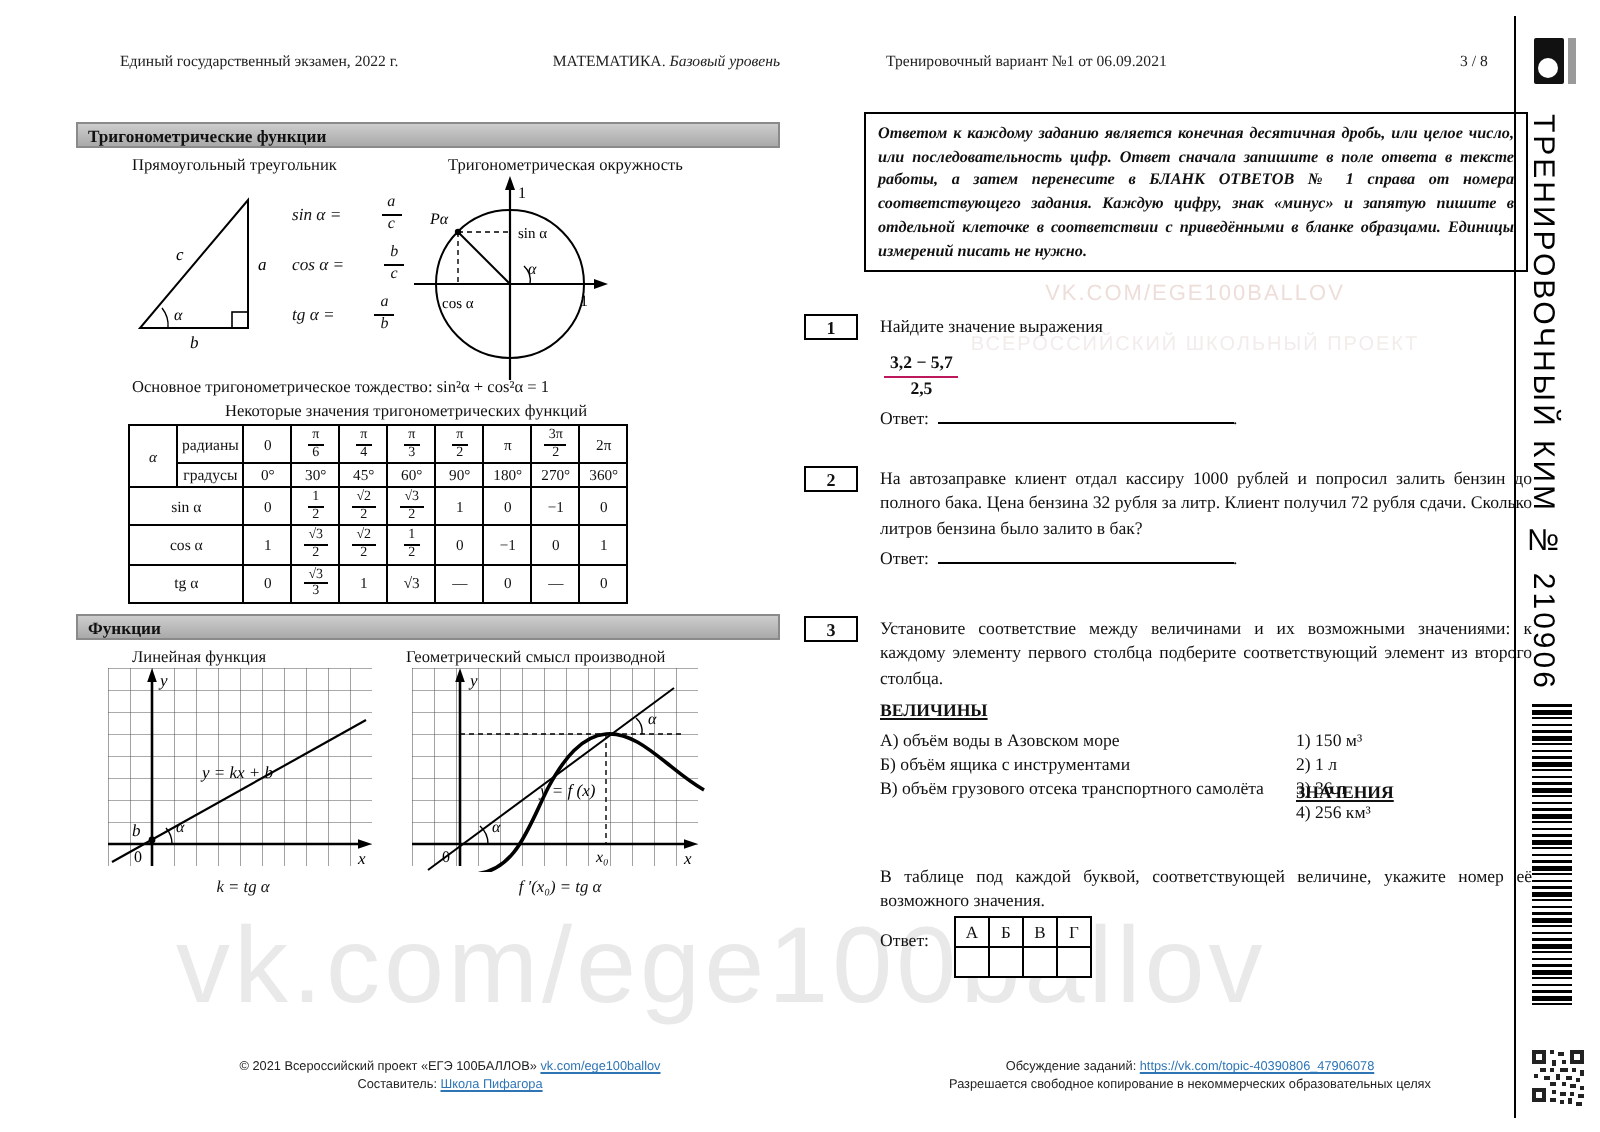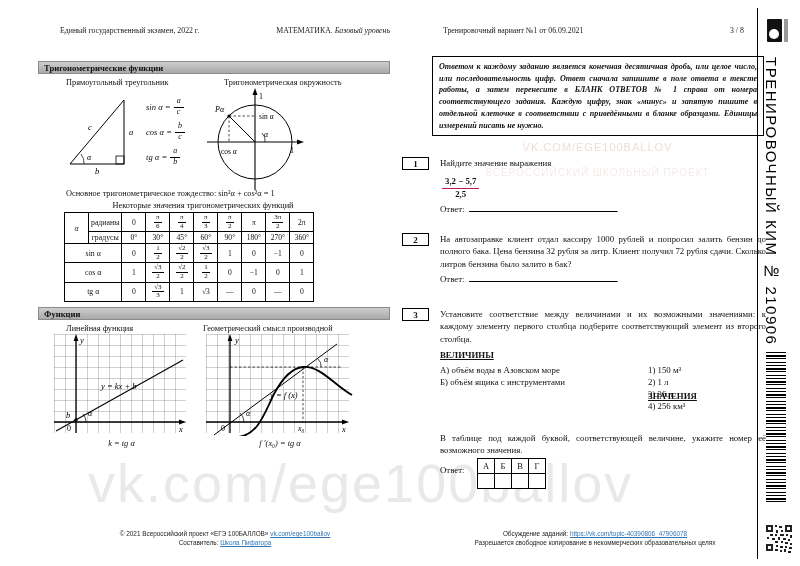--- a/index.html
+++ b/index.html
@@ -16,21 +16,21 @@
   #hdr-page{left:730px;}
 
   
   .sechdr{position:absolute;left:38px;width:352px;height:13px;line-height:13px;
           background:linear-gradient(#cdcdcd,#a9a9a9);border:1px solid #8a8a8a;
           font-weight:bold;font-size:8.6px;padding-left:5px;}
   .subhdr{position:absolute;font-size:8.3px;white-space:nowrap;}
 
   
   .flines{position:absolute;left:146px;top:94px;}
-  .fline{display:flex;align-items:center;gap:3px;font-size:8.6px;height:25px;font-style:italic;}
+  .fline{display:flex;align-items:center;gap:20px;font-size:8.6px;height:25px;font-style:italic;}
   .frac{display:inline-block;text-align:center;line-height:1.05;font-size:8px;font-style:italic;}
   .frac .fn{display:block;border-bottom:1px solid #000;padding:0 3px 1px;}
   .frac .fd{display:block;}
   #identity{position:absolute;left:66px;top:189px;font-size:8.3px;}
 
   
   #tbl-title{position:absolute;left:58px;top:201px;width:290px;text-align:center;font-size:8.3px;}
   .trig{position:absolute;left:64px;top:212px;border-collapse:collapse;background:#fff;}
   .trig td{border:1px solid #000;text-align:center;font-size:7.6px;padding:1px 2px;min-width:24px;}
   .trig td.lab{font-size:7.8px;}
@@ -294,20 +294,21 @@
   <div class="qtext" style="top:233px;" data-name="question-2-text">На автозаправке клиент отдал кассиру 1000 рублей и попросил залить бензин до полного бака. Цена бензина 32 рубля за литр. Клиент получил 72 рубля сдачи. Сколько литров бензина было залито в бак?</div>
   <div class="ans" style="top:273px;" data-name="question-2-answer"><span data-name="answer-label">Ответ:</span><span class="blank" data-name="answer-blank"></span>.</div>
 
   <div class="qnum" style="top:308px;" data-name="question-3-number">3</div>
   <div class="qtext" style="top:308px;" data-name="question-3-text">Установите соответствие между величинами и их возможными значениями: к каждому элементу первого столбца подберите соответствующий элемент из второго столбца.</div>
   <div class="colhdr" style="left:440px;top:350px;" data-name="values-column-header">ВЕЛИЧИНЫ</div>
   <div class="colhdr" style="left:648px;top:350px;margin-top:41px;" data-name="meanings-column-header">ЗНАЧЕНИЯ</div>
   <div class="qlist" id="q3-values" data-name="values-list">
       <div data-name="list-item">А) объём воды в Азовском море</div>
       <div data-name="list-item">Б) объём ящика с инструментами</div>
+      <div data-name="list-item">В) объём грузового отсека транспортного самолёта</div>
     </div>
   <div class="qlist" id="q3-meanings" data-name="meanings-list">
       <div data-name="list-item">1) 150 м³</div>
       <div data-name="list-item">2) 1 л</div>
       <div data-name="list-item">3) 36 л</div>
       <div data-name="list-item">4) 256 км³</div>
     </div>
   <div class="qtext" id="q3-note" data-name="question-3-note">В таблице под каждой буквой, соответствующей величине, укажите номер её возможного значения.</div>
   <div class="ans" style="top:465px;" data-name="question-3-answer-label"><span data-name="answer-label">Ответ:</span></div>
   <table class="anstbl" data-name="question-3-answer-table">

